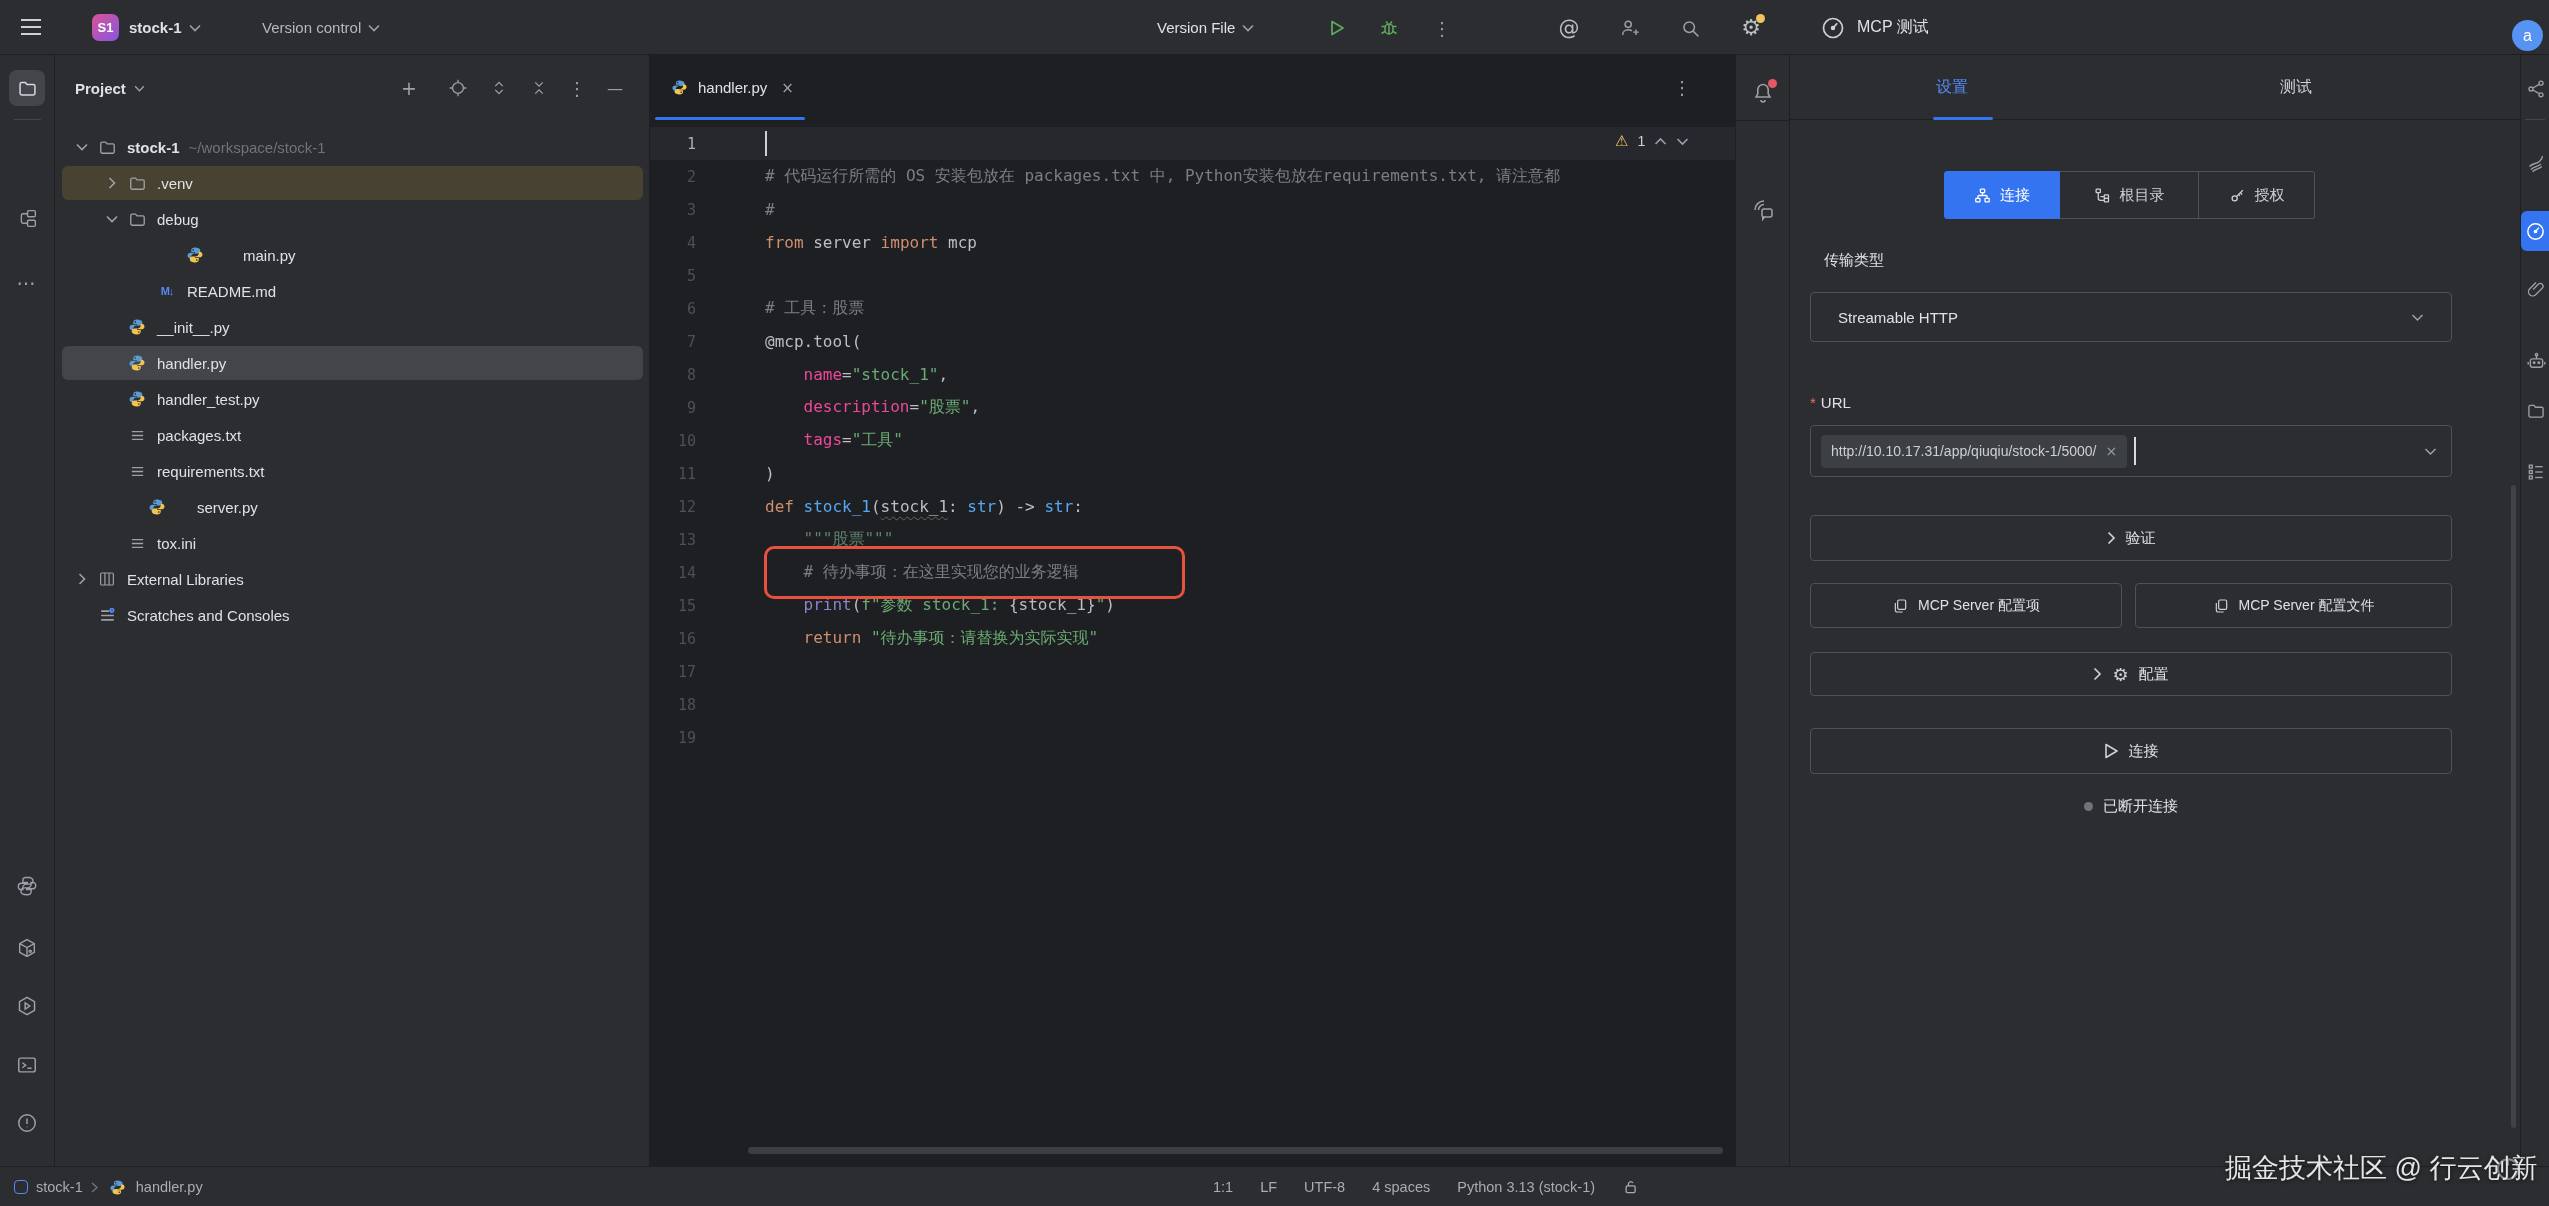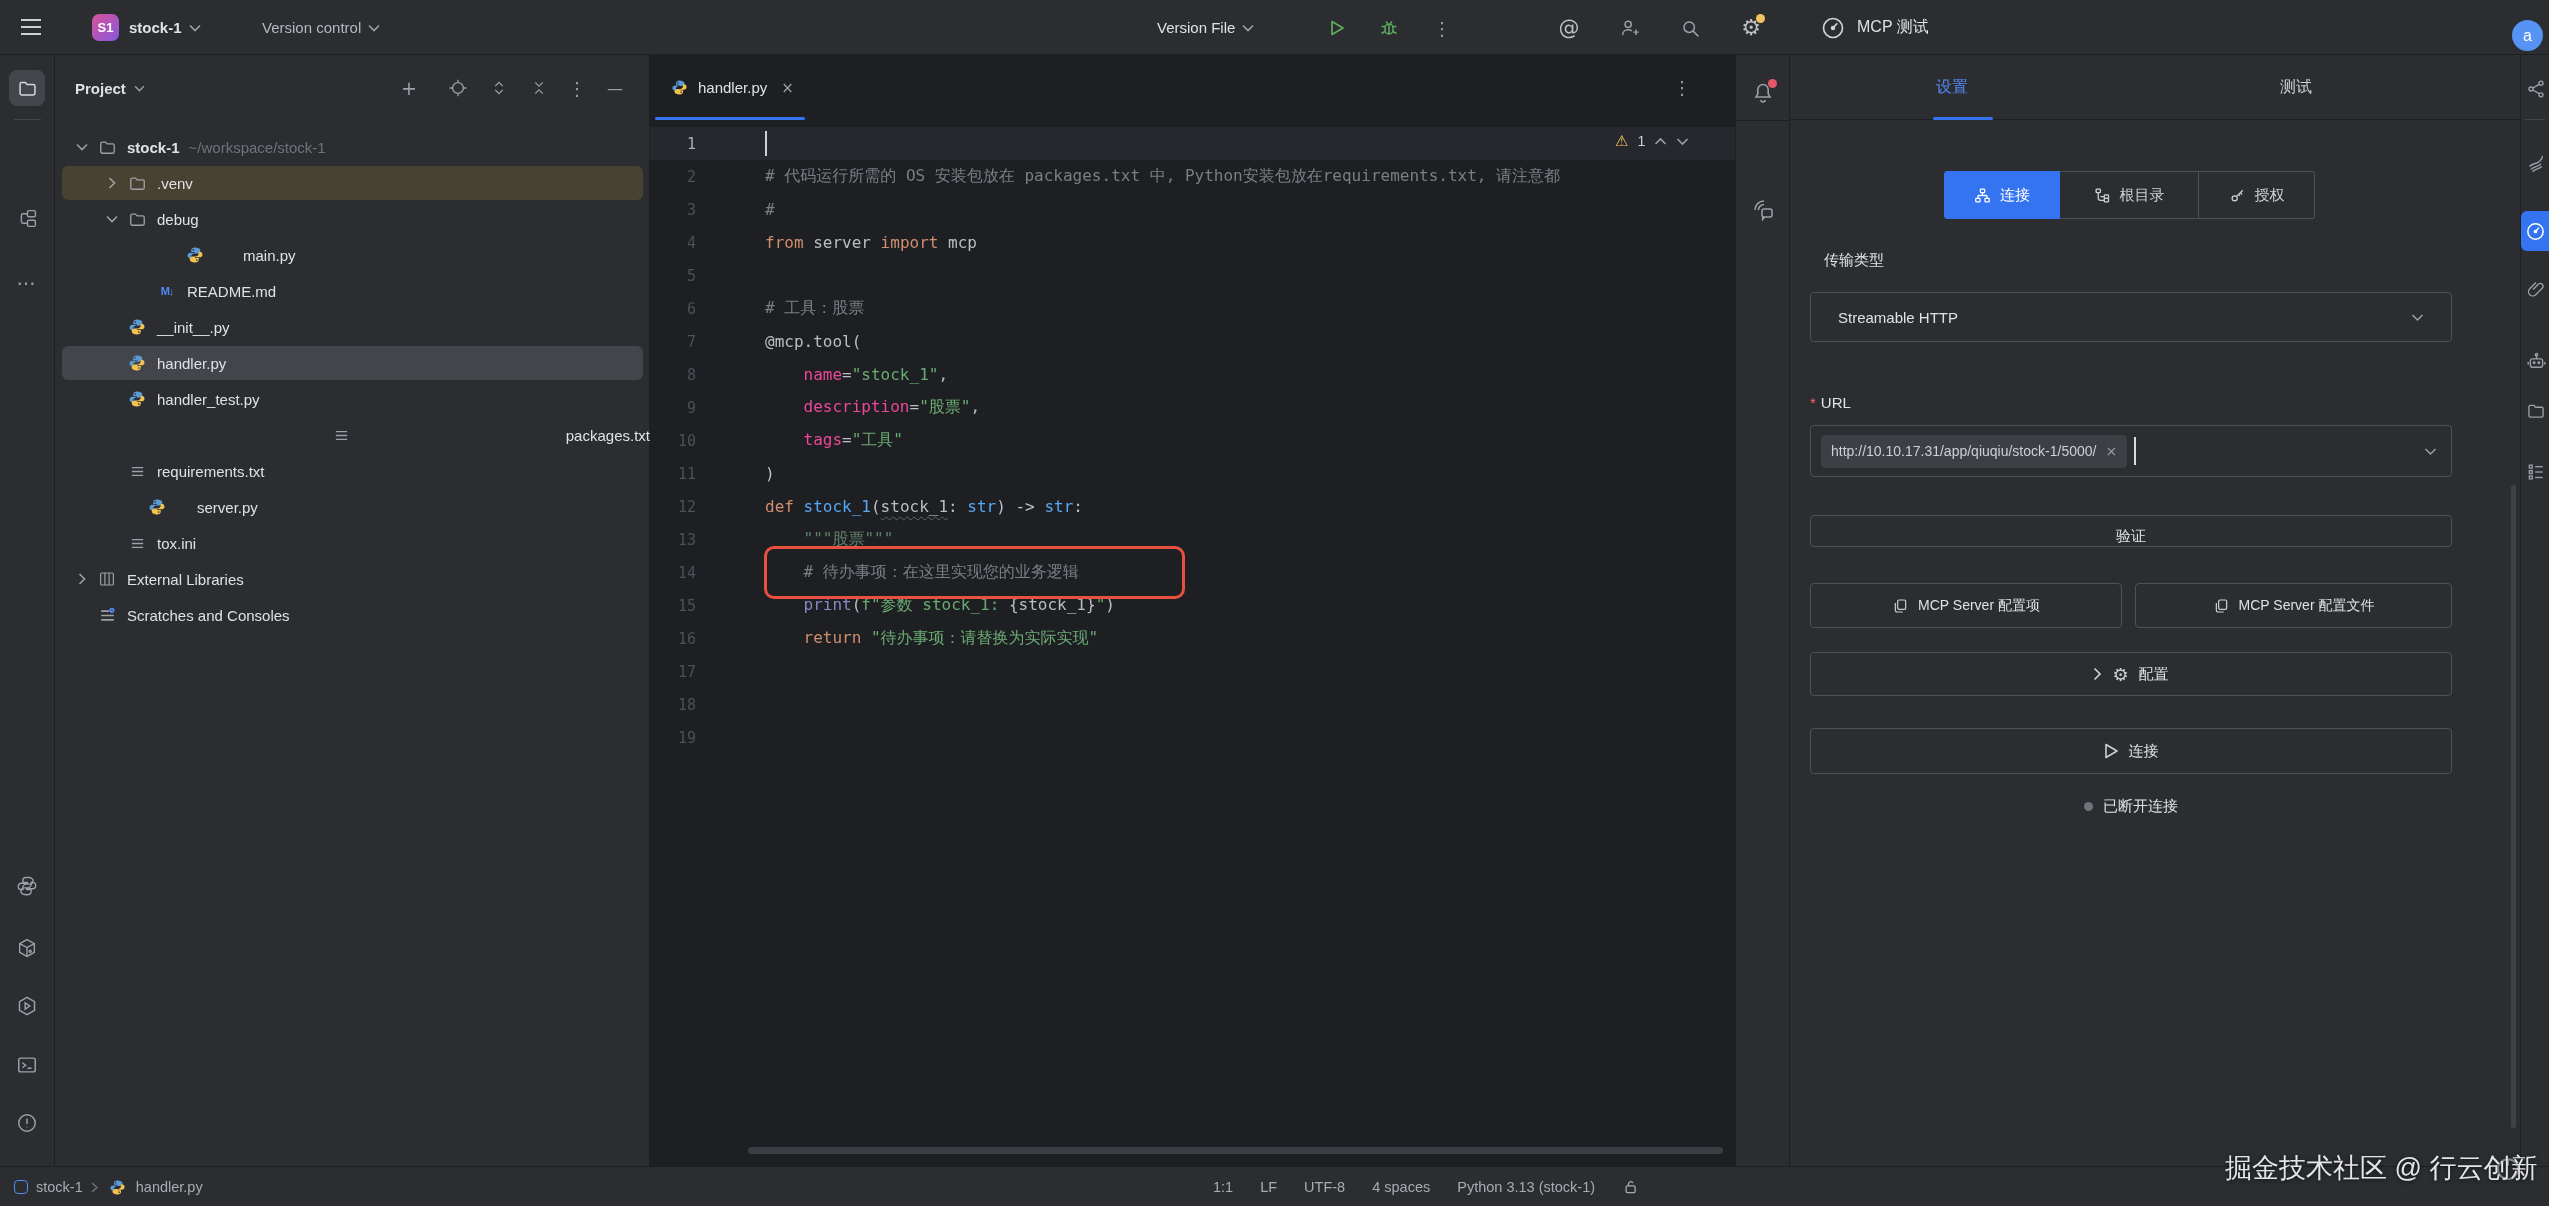--- a/index.html
+++ b/index.html
@@ -90,21 +90,21 @@
   #transport-select{top:237px;height:50px;padding:0 27px;color:#DFE1E5;}
   #url-label{left:20px;top:339px;color:#DFE1E5;}
   #url-label .req{color:#ED6A5F;margin-right:5px;}
   #url-box{top:370px;height:52px;padding:0 14px 0 10px;}
   #url-chip{height:33px;background:#3C3F44;border-radius:4px;display:flex;align-items:center;gap:9px;padding:0 10px;color:#CED0D6;font-size:14px;white-space:nowrap;}
   #url-chip .x{color:#9DA0A8;font-size:14px;}
   #url-caret{width:1.6px;height:28px;background:#D7DAE0;margin-left:7px;}
   .fld-chev{margin-left:auto;color:#9DA0A8;}
   .btn{position:absolute;left:20px;width:642px;box-sizing:border-box;border:1px solid #4E5157;border-radius:4px;
        display:flex;align-items:center;justify-content:center;gap:10px;color:#DFE1E5;font-size:15px;background:transparent;}
-  #btn-verify{top:460px;height:32px;flex-direction:column;}
+  #btn-verify{top:460px;height:46px;}
   #btn-cfg-item{top:528px;width:312px;height:45px;font-size:14px;}
   #btn-cfg-file{top:528px;left:345px;width:317px;height:45px;font-size:14px;}
   #btn-config{top:597px;height:44px;}
   #btn-connect{top:673px;height:46px;}
   #mcp-status{left:0;top:742px;width:682px;display:flex;align-items:center;justify-content:center;gap:10px;color:#DFE1E5;}
   #mcp-status .sdot{width:9px;height:9px;border-radius:50%;background:#6F737A;}
   #mcp-vscroll{left:721px;top:430px;width:5px;height:643px;background:#55585E;opacity:.5;border-radius:3px;}
 
   
   #rstripe{left:2520px;top:55px;width:29px;height:1111px;background:#2B2D30;border-left:1px solid #1E1F22;box-sizing:border-box;}
@@ -374,21 +374,21 @@
           <span class="hl"></span>
           <span class="t-chev"></span>
           <span class="t-icon">
             <svg width="18" height="18" viewBox="0 0 24 24">
               <path fill="#5B9BD5" d="M12 2c-3.3 0-5 1.4-5 3.6V8h5v1H5.8C3.6 9 2 10.6 2 12.8 2 15 3.6 16.5 5.8 16.5H7v-2.3c0-2.3 1.9-4.2 4.2-4.2h4.3c1.9 0 3.5-1.6 3.5-3.5V5.6C19 3.4 15.3 2 12 2zm-2.4 2.1a1.1 1.1 0 110 2.2 1.1 1.1 0 010-2.2z"></path>
               <path fill="#F2C34E" d="M12 22c3.3 0 5-1.4 5-3.6V16h-5v-1h6.2c2.2 0 3.8-1.6 3.8-3.8 0-2.2-1.6-3.7-3.8-3.7H17v2.3c0 2.3-1.9 4.2-4.2 4.2H8.5C6.6 14 5 15.6 5 17.5v.9C5 20.6 8.7 22 12 22zm2.4-2.1a1.1 1.1 0 110-2.2 1.1 1.1 0 010 2.2z"></path>
             </svg>
           </span>
           <span class="t-label">handler_test.py</span>
         </div>
-        <div class="tree-row" style="padding-left: 46px; justify-content: space-between;">
+        <div class="tree-row" style="padding-left: 46px;">
           <span class="hl"></span>
           <span class="t-chev"></span>
           <span class="t-icon">
             <svg width="17" height="17" viewBox="0 0 24 24" fill="none" stroke="#9DA0A8" stroke-width="2">
               <path d="M4 6.5h16M4 12h16M4 17.5h16"></path>
             </svg>
           </span>
           <span class="t-label">packages.txt</span>
         </div>
         <div class="tree-row" style="padding-left: 46px;">

